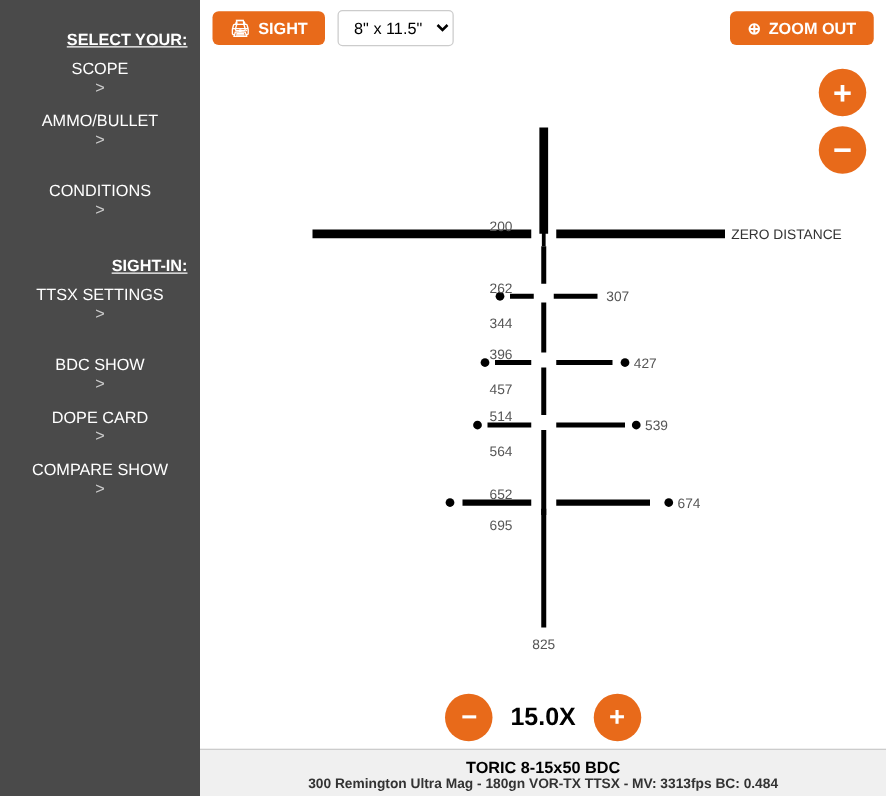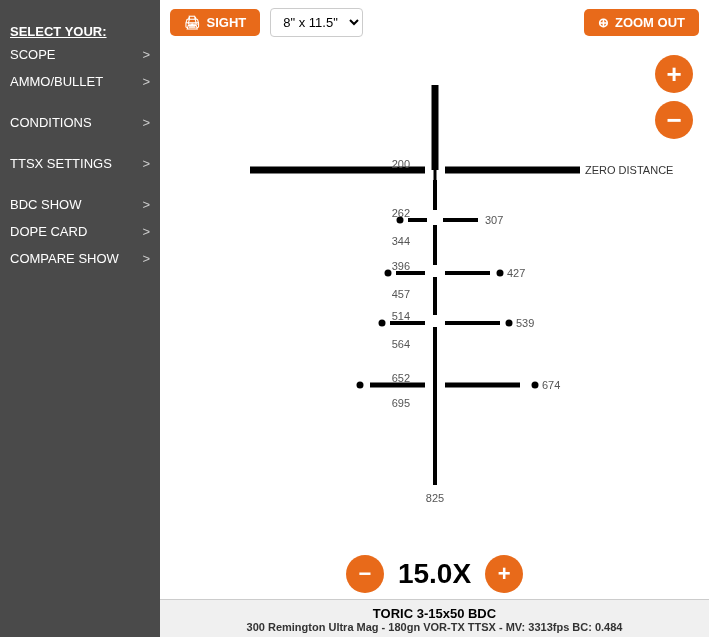--- a/index.html
+++ b/index.html
@@ -21,29 +21,31 @@
       display: flex;
       flex-direction: column;
       padding: 0;
     }
     .sidebar-section-label {
       font-weight: bold;
       font-size: 13px;
       text-decoration: underline;
       padding: 10px 10px 2px 10px;
       color: #fff;
+      text-align: right;
     }
     .sidebar-item {
       display: flex;
       justify-content: space-between;
       align-items: center;
       padding: 6px 10px;
       font-size: 13px;
       color: #fff;
       cursor: pointer;
+      flex-direction: column;
     }
     .sidebar-item .arrow { color: #ccc; font-size: 13px; }
     .sidebar-spacer { height: 14px; }
 
     
     .main {
       flex: 1;
       display: flex;
       flex-direction: column;
       background: #fff;
@@ -128,41 +130,41 @@
       line-height: 1;
     }
 
     
     .reticle-container {
       width: 100%;
       flex: 1;
       position: relative;
       display: flex;
       justify-content: center;
-      align-items: flex-start;
+      align-items: center;
       padding-top: 10px;
     }
 
     
     .bottom-bar {
       text-align: center;
       padding: 6px 0 4px;
       border-top: 1px solid #ccc;
       background: #f0f0f0;
     }
     .bottom-magnification {
       display: flex;
       align-items: center;
       justify-content: center;
       gap: 14px;
       padding: 6px 0;
       background: #fff;
     }
     .mag-value {
-      font-size: 28px;
+      font-size: 20px;
       font-weight: bold;
       color: #000;
     }
     .scope-name {
       font-weight: bold;
       font-size: 13px;
       color: #000;
     }
     .scope-detail {
       font-size: 11px;
@@ -183,20 +185,21 @@
   <div class="sidebar-item">
     <span>AMMO/BULLET</span>
     <span class="arrow">&gt;</span>
   </div>
   <div class="sidebar-spacer"></div>
   <div class="sidebar-item">
     <span>CONDITIONS</span>
     <span class="arrow">&gt;</span>
   </div>
   <div class="sidebar-spacer"></div>
+  <div class="sidebar-section-label">SIGHT-IN:</div>
   <div class="sidebar-item">
     <span>TTSX SETTINGS</span>
     <span class="arrow">&gt;</span>
   </div>
   <div class="sidebar-spacer"></div>
   <div class="sidebar-item">
     <span>BDC SHOW</span>
     <span class="arrow">&gt;</span>
   </div>
   <div class="sidebar-item">
@@ -306,17 +309,17 @@
       </svg>
     </div>
 
     <div class="bottom-magnification">
       <button class="circle-btn" style="font-size:22px;">−</button>
       <span class="mag-value">15.0X</span>
       <button class="circle-btn" style="font-size:22px;">+</button>
     </div>
 
     <div class="bottom-bar" style="width:100%;">
-      <div class="scope-name">TORIC 3-15x50 BDC</div>
+      <div class="scope-name">TORIC 8-15x50 BDC</div>
       <div class="scope-detail">300 Remington Ultra Mag - 180gn VOR-TX TTSX - MV: 3313fps BC: 0.484</div>
     </div>
   </div>
 </div>
 
 </body></html>

